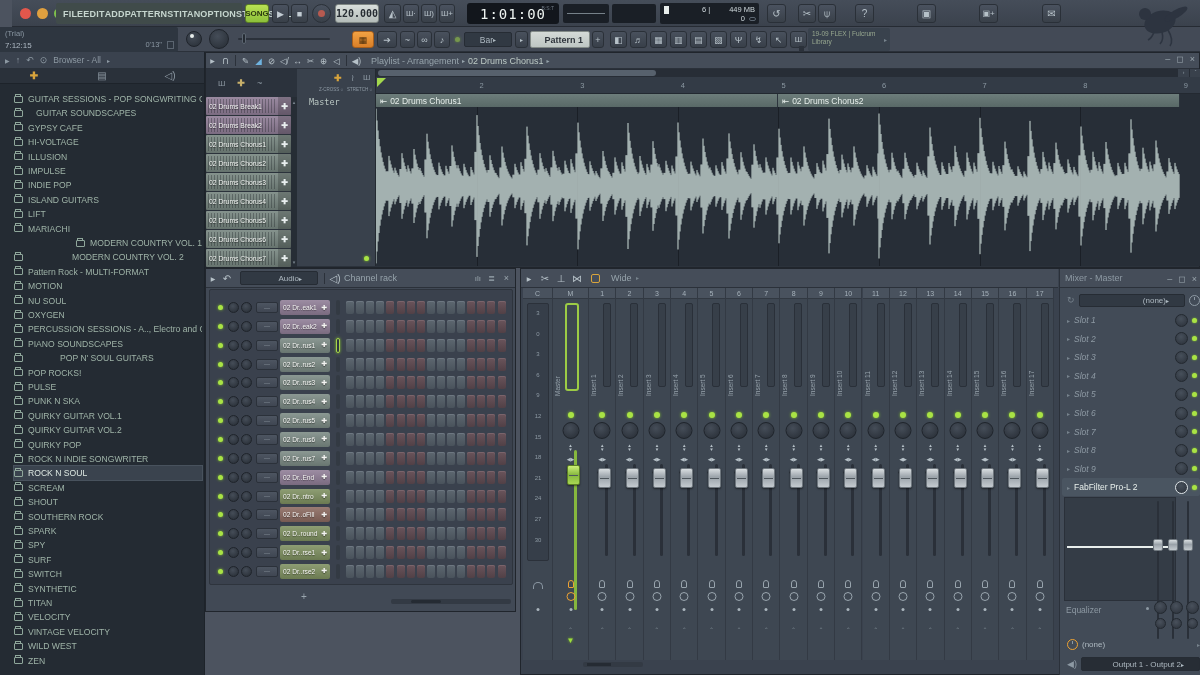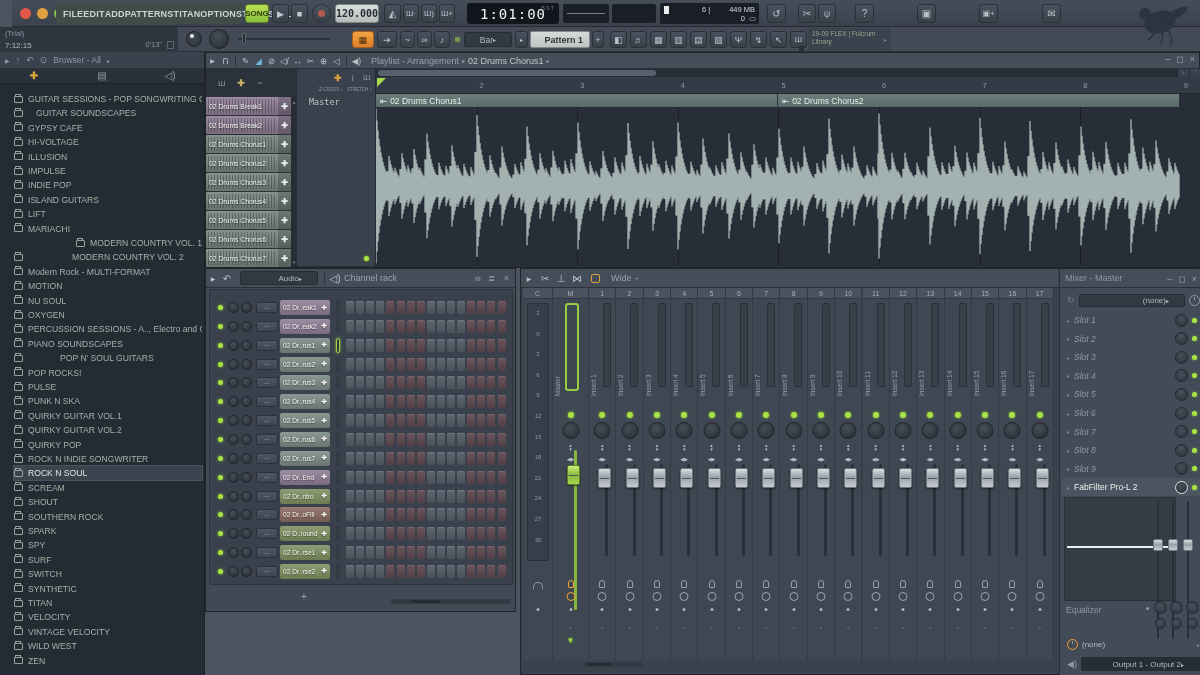--- a/index.html
+++ b/index.html
@@ -287,21 +287,21 @@
       <div class="b-item" style="top: 152px; justify-content: flex-end;">
         <div class="folder"></div>
         <div style="white-space: nowrap; overflow: hidden;">MODERN COUNTRY VOL. 1</div>
       </div>
       <div class="b-item" style="top: 166.4px;">
         <div class="folder"></div>
         <div style="white-space: nowrap; overflow: hidden; padding-left: 44px;">MODERN COUNTRY VOL. 2</div>
       </div>
       <div class="b-item" style="top: 180.8px;">
         <div class="folder"></div>
-        <div style="white-space: nowrap; overflow: hidden;">Modern Rock - MULTI-FORMAT</div>
+        <div style="white-space: nowrap; overflow: hidden;">Pattern Rock - MULTI-FORMAT</div>
       </div>
       <div class="b-item" style="top: 195.2px;">
         <div class="folder"></div>
         <div style="white-space: nowrap; overflow: hidden;">MOTION</div>
       </div>
       <div class="b-item" style="top: 209.6px;">
         <div class="folder"></div>
         <div style="white-space: nowrap; overflow: hidden;">NU SOUL</div>
       </div>
       <div class="b-item" style="top: 224px;">

